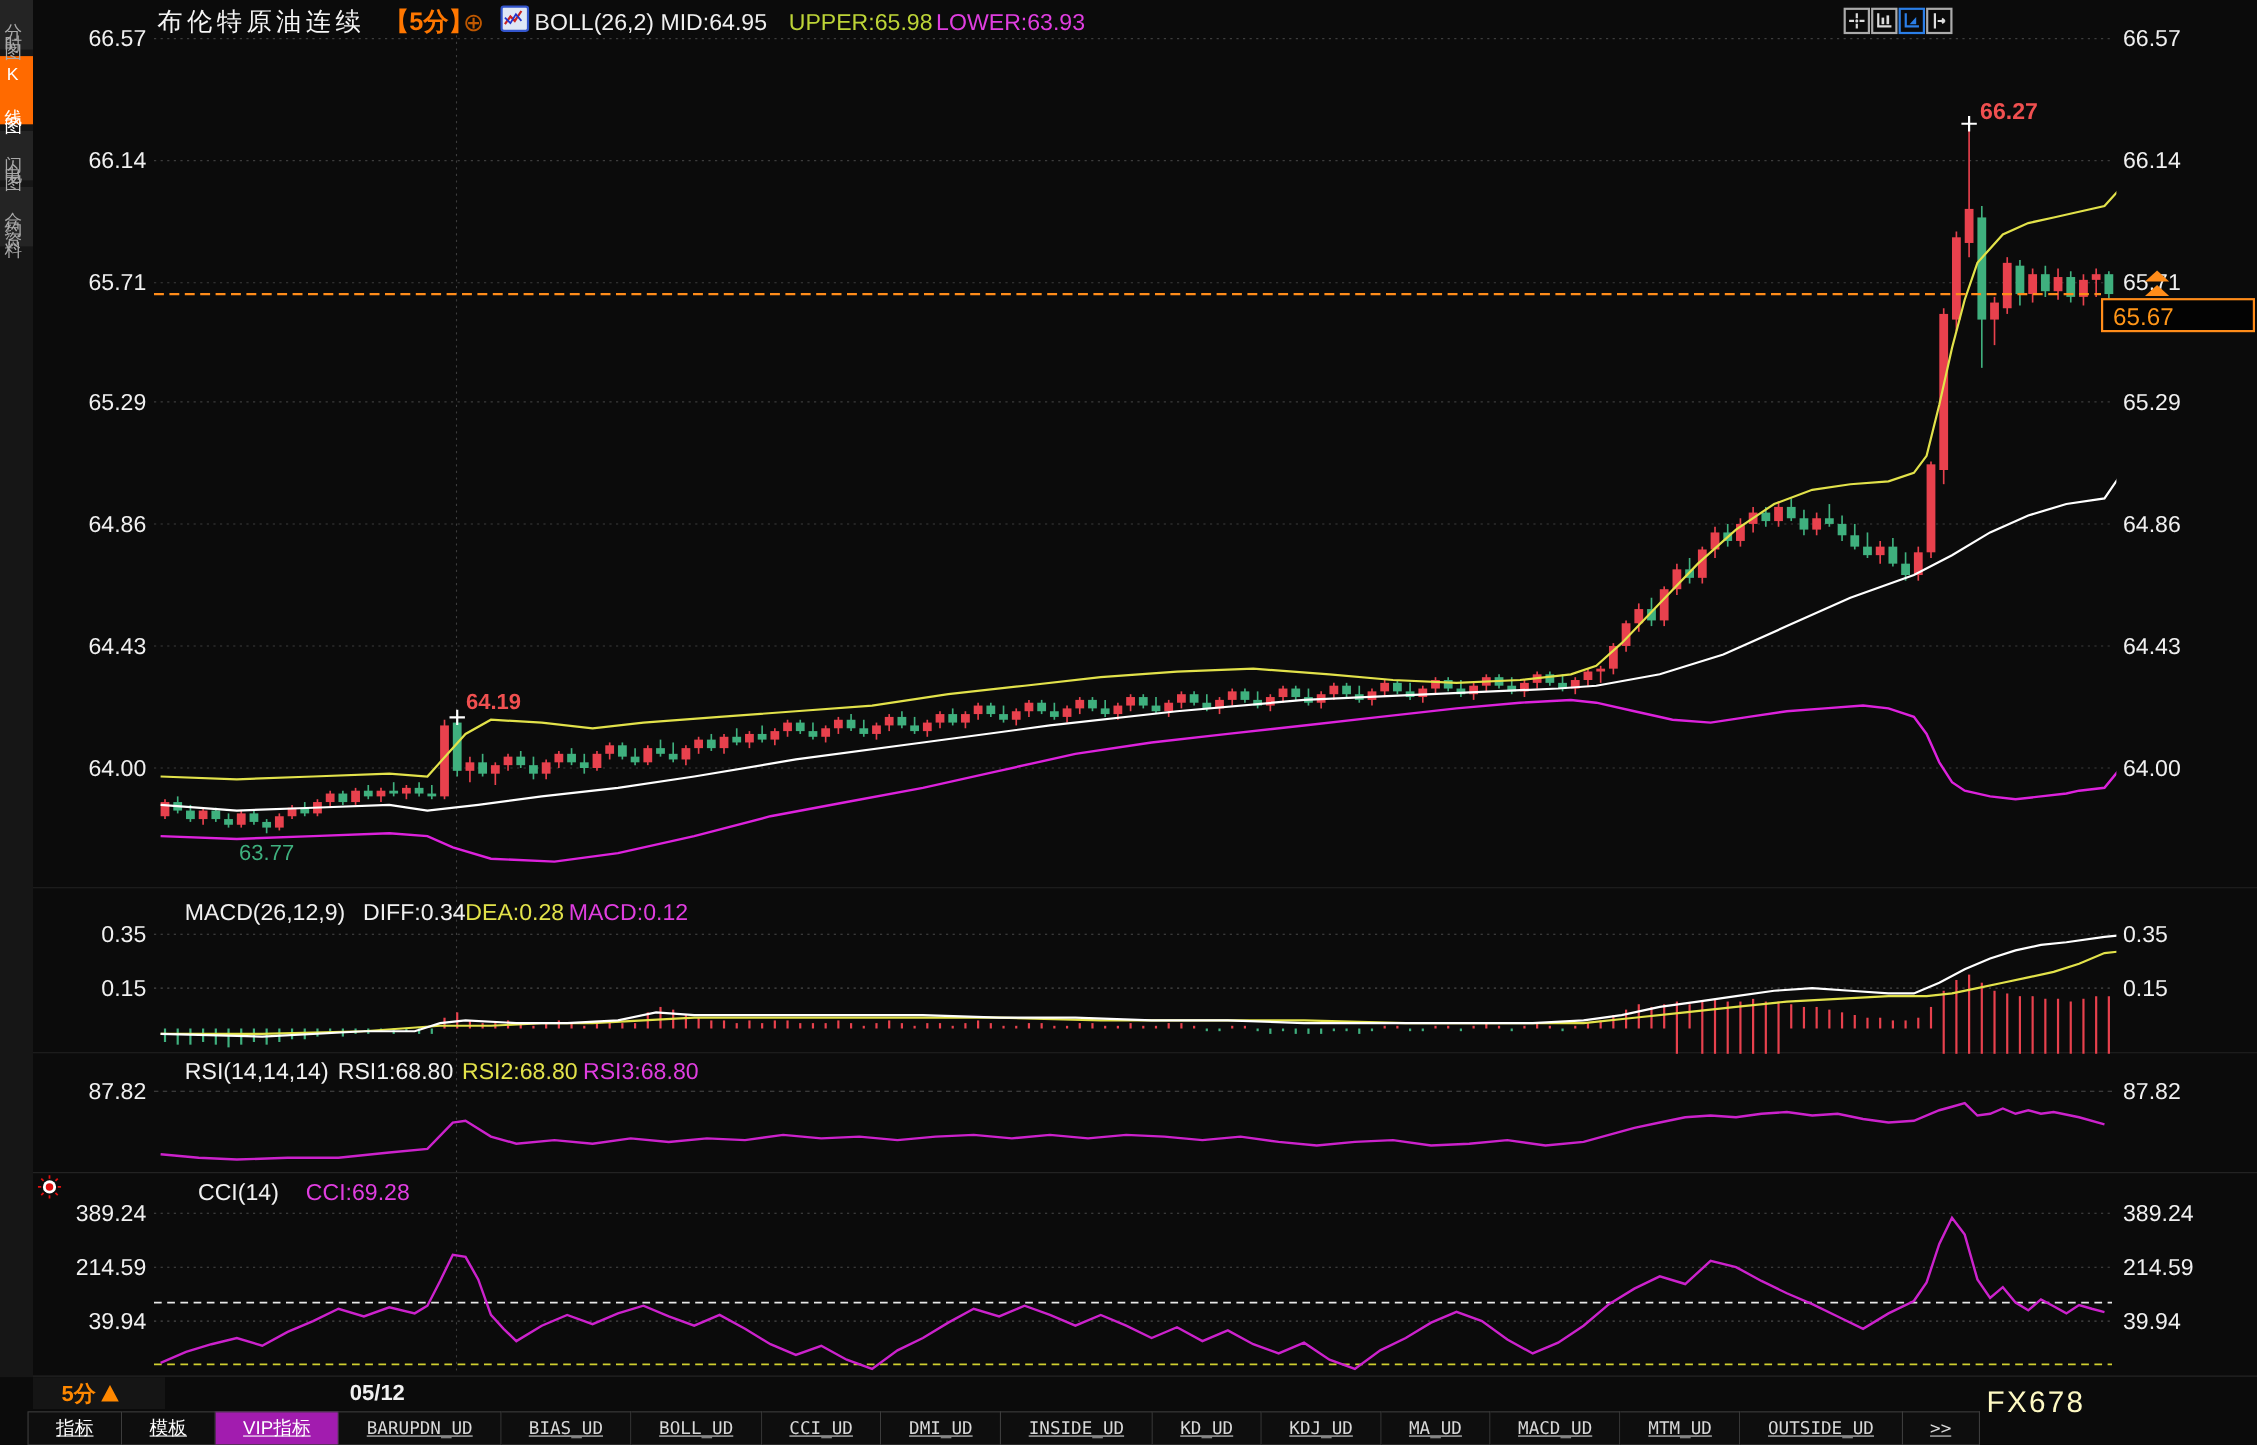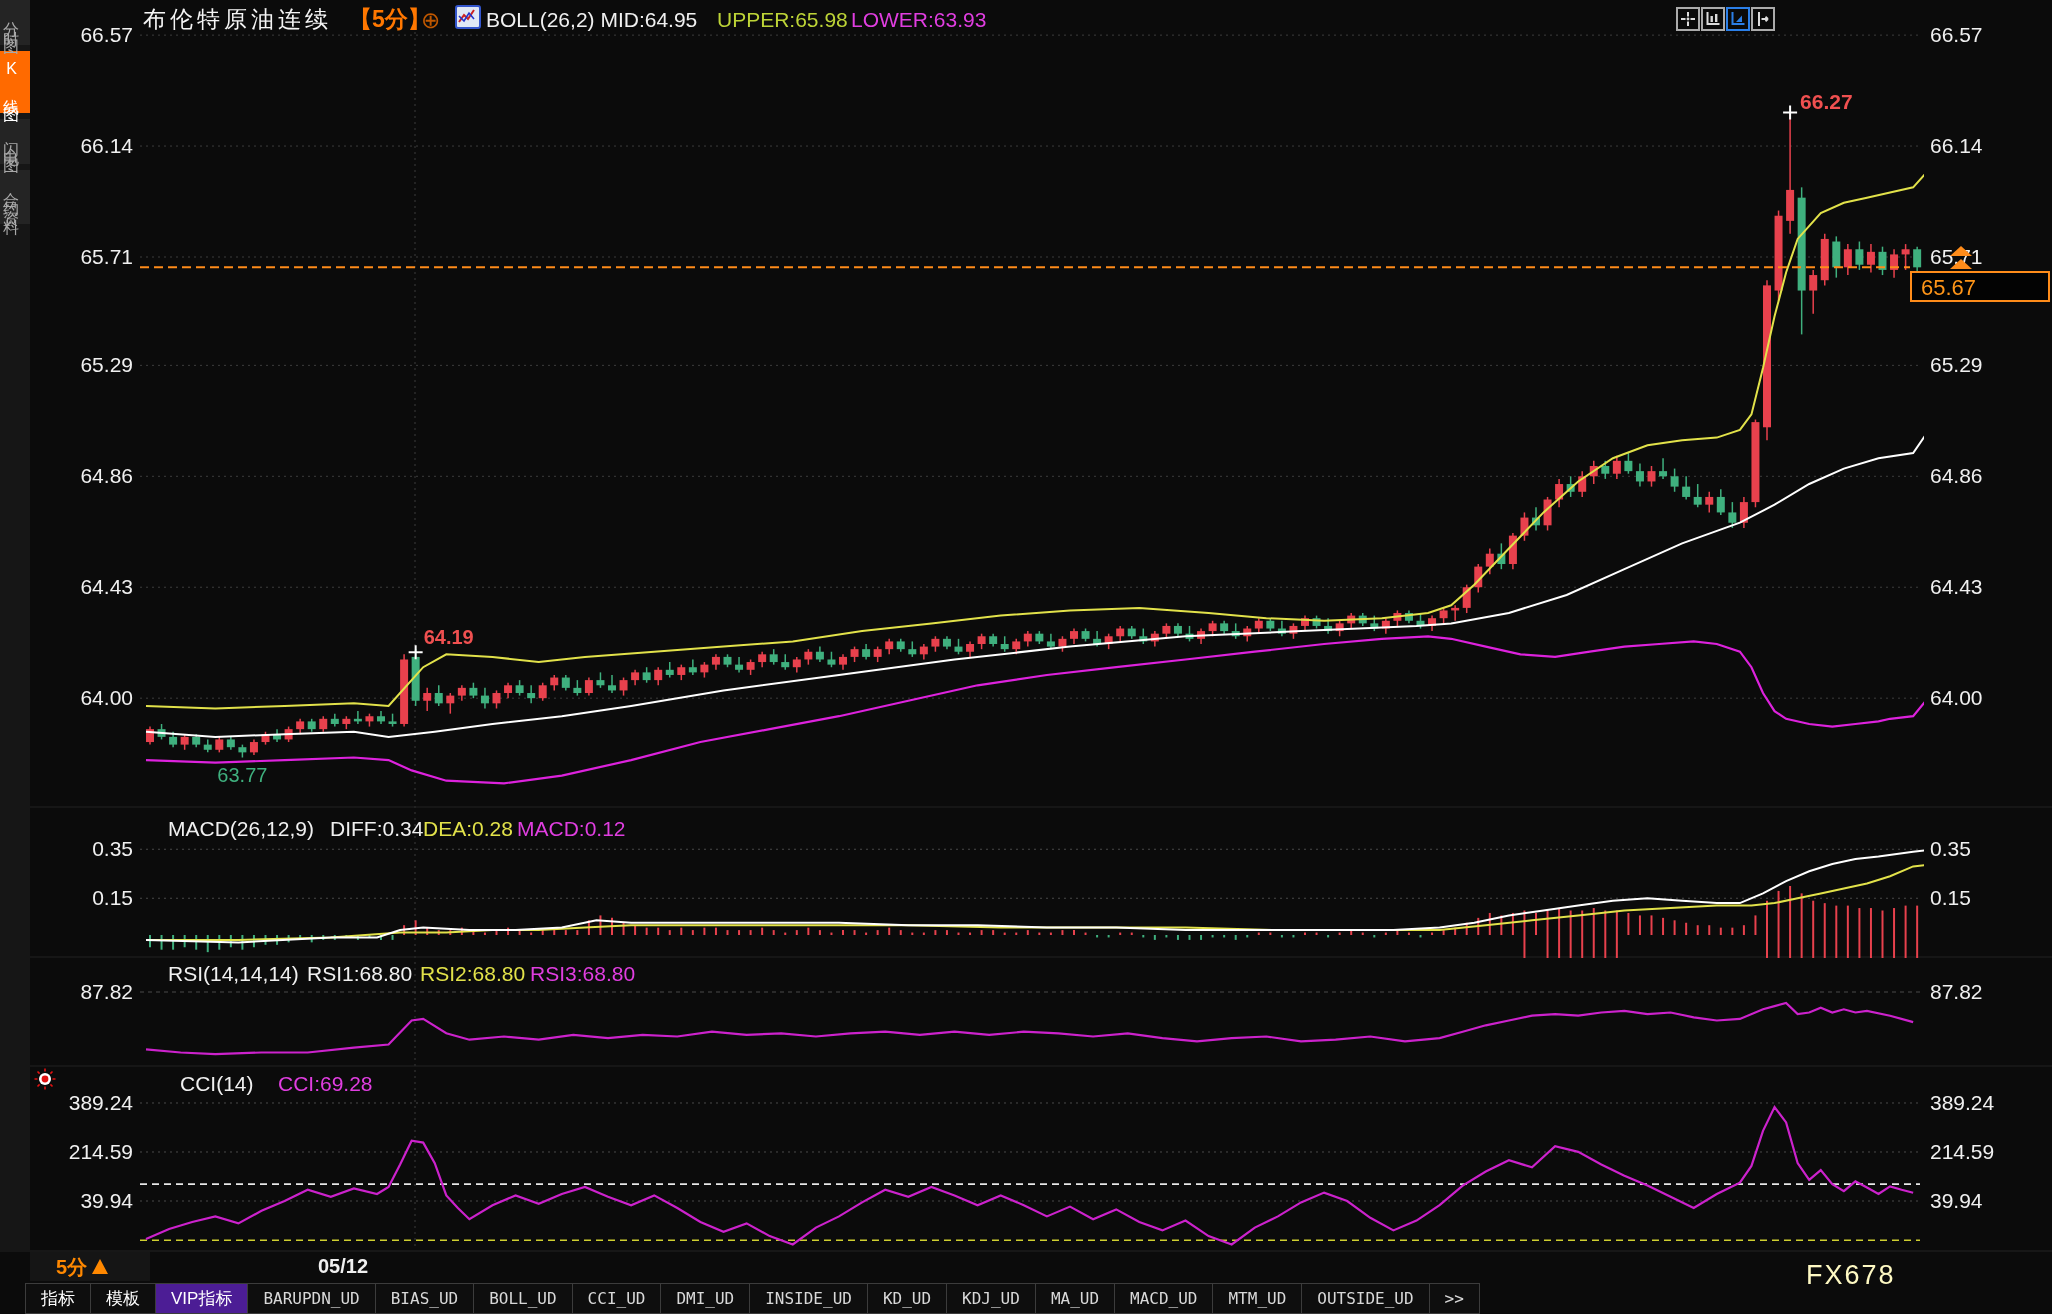--- a/index.html
+++ b/index.html
@@ -17,24 +17,24 @@
 
   
   .ticon{position:absolute;top:7px;width:24px;height:24px;box-sizing:border-box;border:2px solid #ababab;
          background:#0a0a0a;display:flex;align-items:center;justify-content:center;z-index:6;cursor:pointer;}
   .ticon.blue{border-color:#2b7fe8;}
 
   
   .tbar{position:absolute;left:25px;top:1283px;height:31px;display:flex;z-index:6;}
   .tbtn{box-sizing:border-box;height:31px;border:1px solid #3c3c3c;border-left:none;background:#0e0e0e;
         color:#d8d8d8;font:16px "DejaVu Sans Mono",monospace;display:flex;align-items:center;
-        justify-content:center;padding:0 15px;cursor:pointer;white-space:nowrap;}
+        justify-content:center;padding:0 25px;cursor:pointer;white-space:nowrap;text-decoration:underline;}
   .tbtn:first-child{border-left:1px solid #3c3c3c;}
   .tbtn.cn{font:17px "Liberation Sans",sans-serif;color:#ffffff;}
-  .tbtn.sel{background:#4c1d95;color:#ffffff;}
+  .tbtn.sel{background:#a21caf;color:#ffffff;}
   .watermark{position:absolute;left:1806px;top:1260px;font-size:27px;color:#fef9c3;letter-spacing:2px;z-index:6;}
 </style>
 </head>
 <body>
 
 <div id="root">
 
   <div class="sidebar">
     <div class="stab">分时图</div>
     <div class="stab active">K线图</div>

